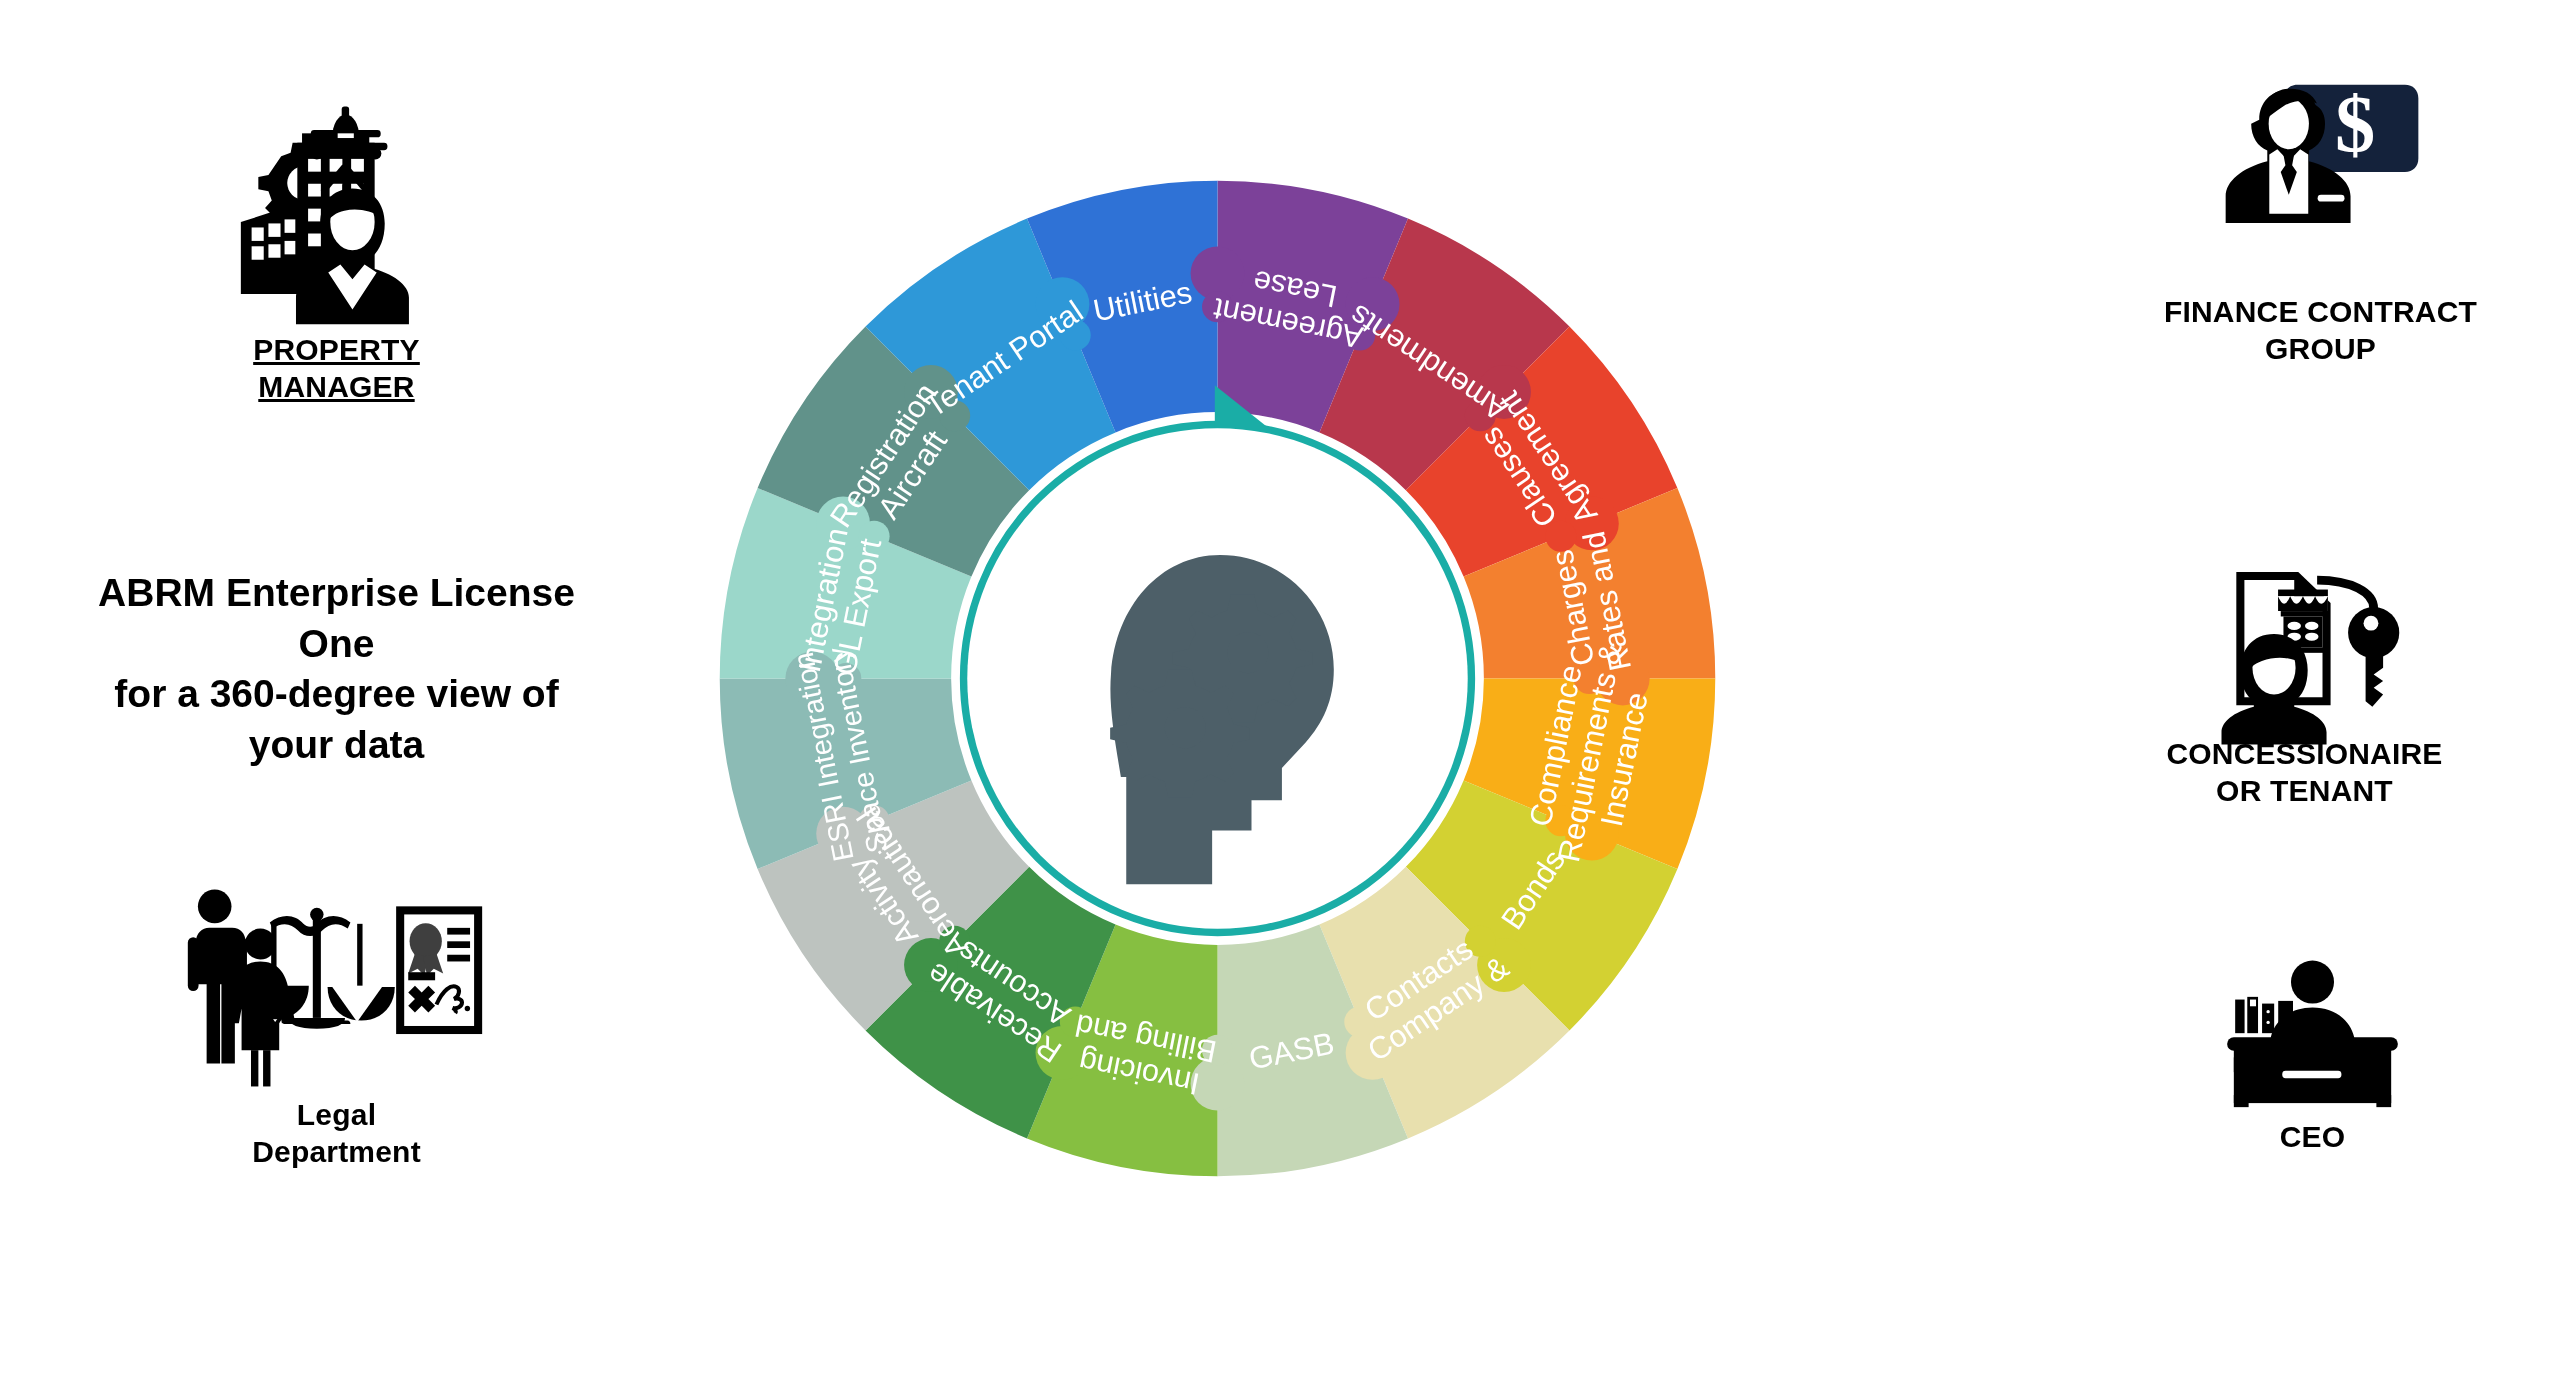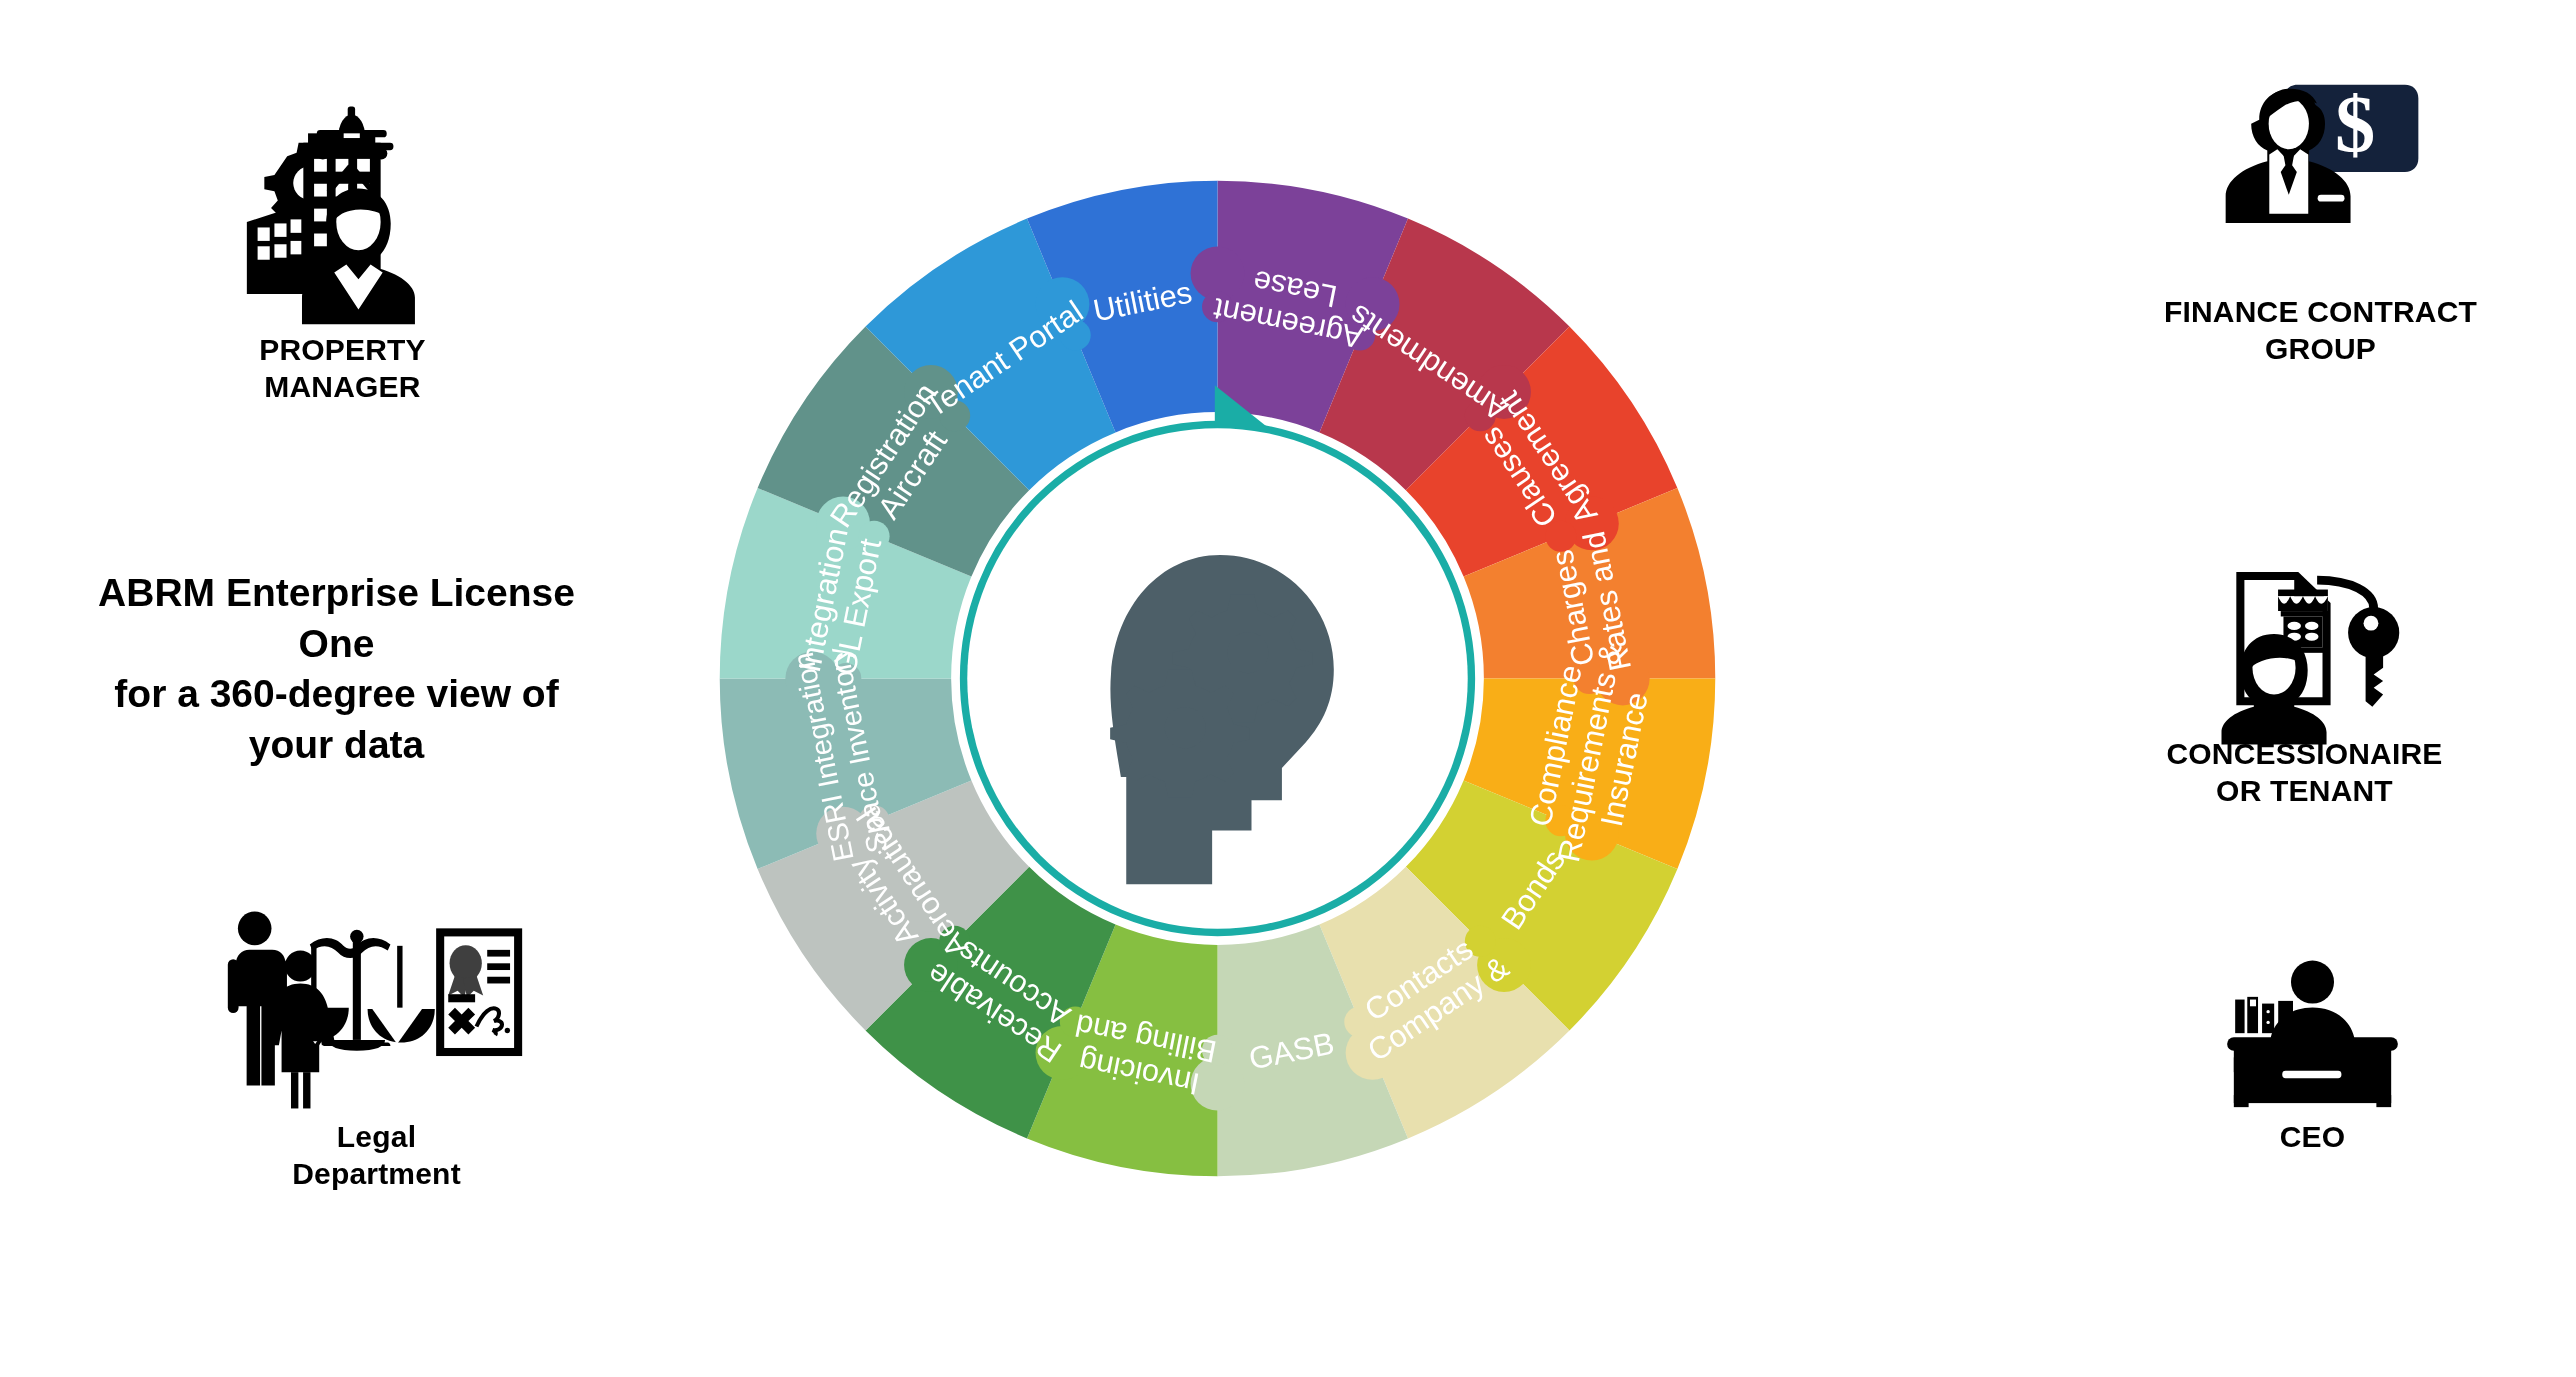--- a/index.html
+++ b/index.html
@@ -29,21 +29,21 @@
     fill:#ffffff;font-family:"Liberation Sans",sans-serif;
     font-size:46px;font-weight:400;
   }
   .seg-label.small{font-size:43px;}
 </style>
 </head>
 <body>
 
 <div class="stage">
 
-  <div class="abs" style="left:6px;top:101px;width:673px;">
+  <div class="abs" style="left:0;top:101px;width:673px;text-decoration:underline;">
     <div class="persona">
       <svg width="316" height="222" viewBox="0 0 470 330">
         <g fill="#000">
 
           <path d="M152 82 l14 -5 3 -15 18 0 3 15 14 5 11 -10 13 13 -10 11 6 14 15 3 0 18 -15 3 -6 14 10 11 -13 13 -11 -10 -14 6 -3 15 -18 0 -3 -15 -14 -6 -11 10 -13 -13 10 -11 -5 -14 -15 -3 0 -18 15 -3z"></path>
           <circle cx="186" cy="122" r="25" fill="#fff"></circle>
 
           <rect x="176" y="62" width="115" height="225"></rect>
           <rect x="183" y="48" width="100" height="16"></rect>
           <g fill="#fff">
@@ -102,21 +102,21 @@
 
   <div class="abs" style="left:0;top:568px;width:673px;text-align:center;">
     <div class="headline">
       <div>ABRM Enterprise License</div>
       <div>One</div>
       <div>for a 360-degree view of</div>
       <div>your data</div>
     </div>
   </div>
 
-  <div class="abs" style="left:0;top:908px;width:673px;padding-left:40px;">
+  <div class="abs" style="left:0;top:886px;width:673px;">
     <div class="persona">
       <svg width="336" height="202" viewBox="0 0 500 300">
         <g fill="#000">
 
           <circle cx="68" cy="30" r="25"></circle>
           <path d="M42 62 h52 c12 0 20 9 20 21 v63 h-16 v118 h-20 v-118 h-2 v118 h-20 v-118 h-16 v-63 c0 -12 9 -21 20 -21 z"></path>
           <rect x="28" y="76" width="16" height="80" rx="8"></rect>
           <rect x="100" y="76" width="16" height="80" rx="8"></rect>
 
           <circle cx="136" cy="86" r="23"></circle>

